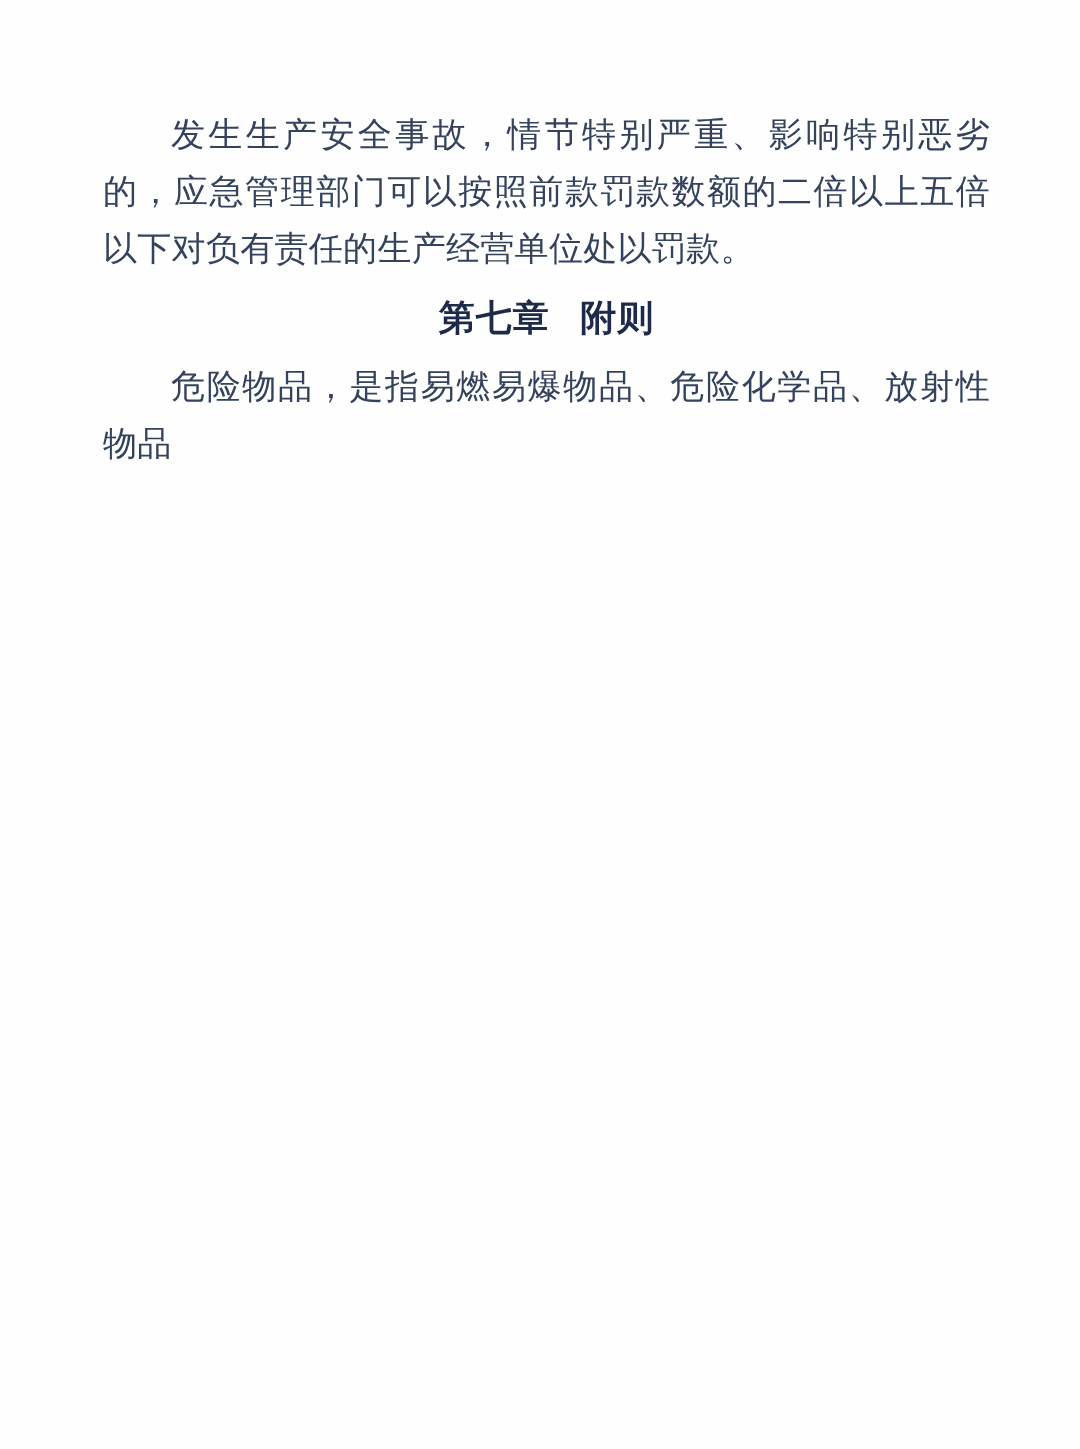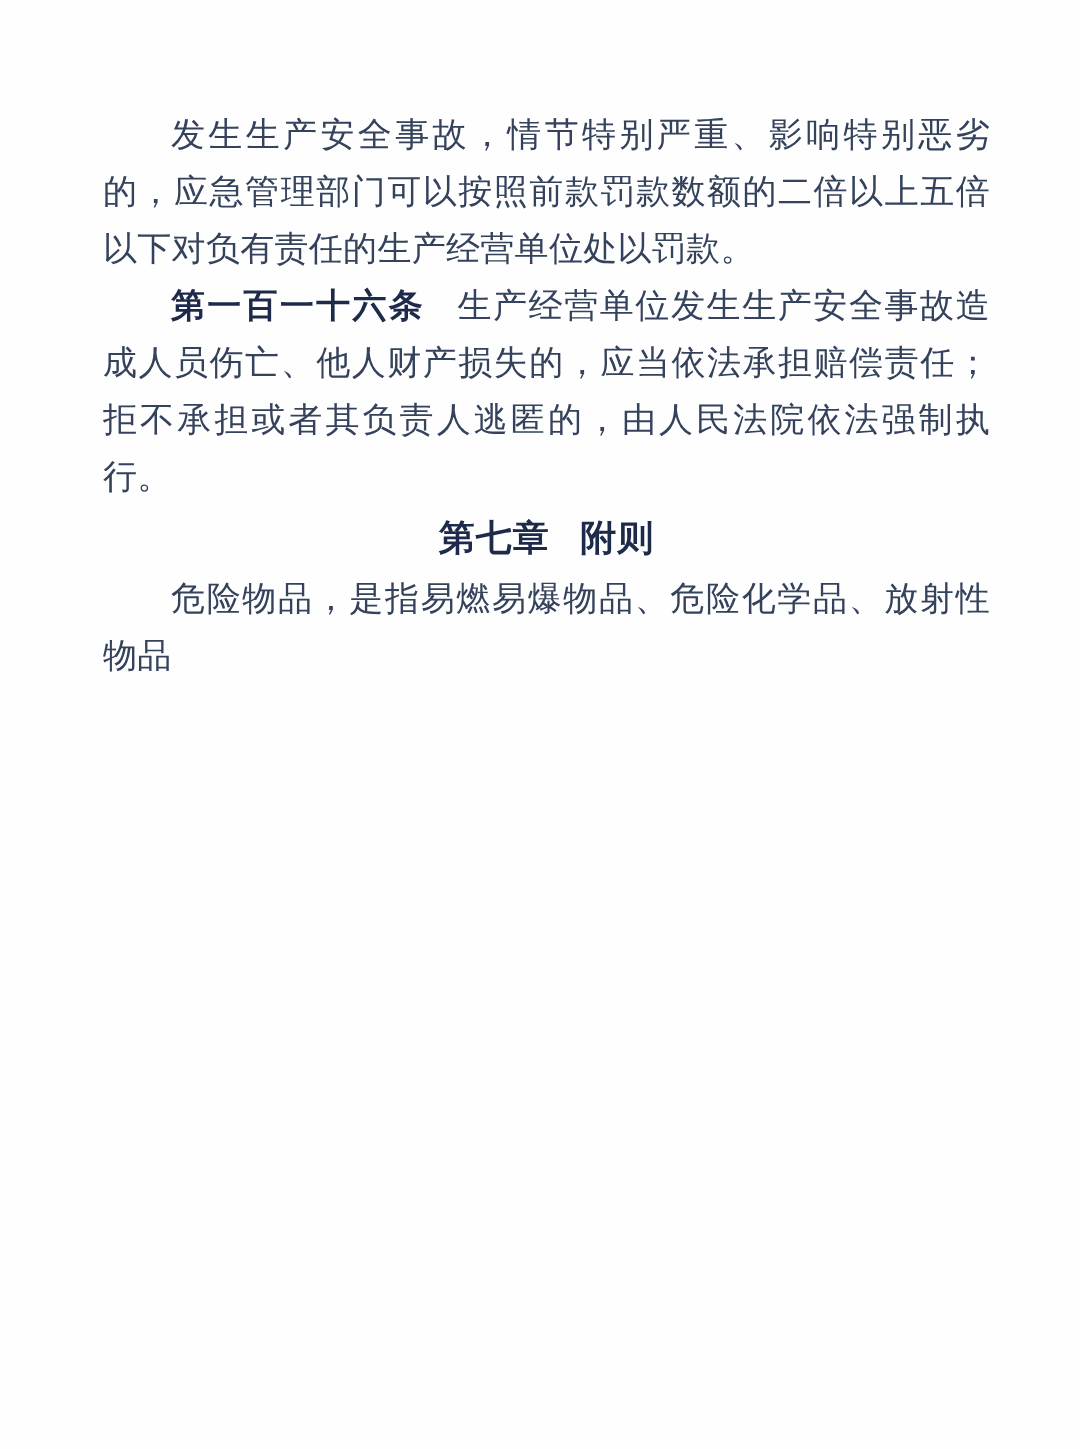--- a/index.html
+++ b/index.html
@@ -34,37 +34,36 @@
     font-family: inherit;
   }
   .art-num {
     font-family: "Liberation Sans", "DejaVu Sans", sans-serif;
     font-weight: bold;
     color: var(--emphasis-color, #1d2a4a);
     margin-right: 0.95em;
     letter-spacing: 1px;
   }
   .chapter {
-    margin: 4px;
+    margin: 12px;
     text-align: center;
     text-indent: 0;
     font-family: "Liberation Sans", "DejaVu Sans", sans-serif;
     font-weight: bold;
     font-size: 36px;
     line-height: 57px;
     color: var(--emphasis-color, #1d2a4a);
     letter-spacing: 1px;
   }
   .chapter .chapter-title {
     margin-left: 0.85em;
   }
 </style>
 </head>
 <body>
 
 <main class="page">
   <article class="doc">
       <p class="para"><span class="body-text">发生生产安全事故，情节特别严重、影响特别恶劣的，应急管理部门可以按照前款罚款数额的二倍以上五倍以下对负有责任的生产经营单位处以罚款。</span></p>
-      <p class="para"><strong class="art-num">第一百一十六条</strong><span class="body-text">生产经营单位发生生产安全事故造成人员伤亡、他人财产损失的，应当依法承担赔偿责任；拒不承担或者其负责人逃匿的，由人民法院依法强制执行。</span></p>
       <h2 class="chapter"><span class="chapter-number">第七章</span><span class="chapter-title">附则</span></h2>
       <p class="para"><span class="body-text">危险物品，是指易燃易爆物品、危险化学品、放射性物品</span></p>
     </article>
 </main>
 
 </body></html>

